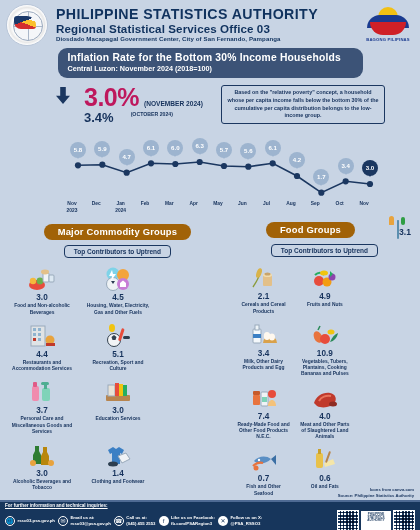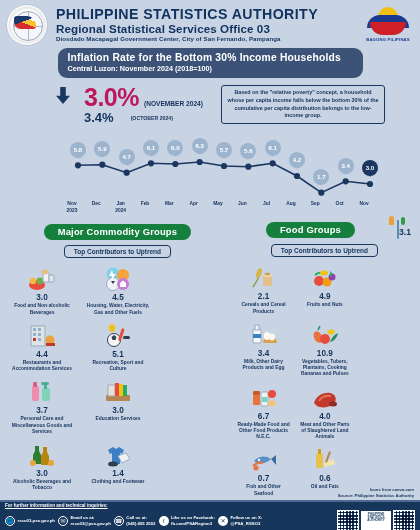--- a/index.html
+++ b/index.html
@@ -95,21 +95,21 @@
   .arrow-wrap { width: 30px; padding-top: 2px; }
   .arrow-down {
     width: 14px; height: 17px; margin: 0 auto;
     background: #1b3760;
     clip-path: polygon(30% 0, 70% 0, 70% 52%, 100% 52%, 50% 100%, 0 52%, 30% 52%);
   }
   .rates { padding-top: 0px; }
   .rate-row1 { display: flex; align-items: baseline; gap: 5px; }
   .rate-big { font-size: 25px; font-weight: bold; color: #be185d; line-height: 1; letter-spacing: -0.5px; }
   .rate-lbl { font-size: 6.6px; font-weight: bold; color: #16325c; }
-  .rate-row2 { display: flex; align-items: center; gap: 5px; margin-top: 1px; }
+  .rate-row2 { display: flex; align-items: flex-start; gap: 5px; margin-top: 1px; }
   .rate-mid { font-size: 13px; font-weight: bold; color: #16325c; line-height: 1; }
   .rate-lbl2 { font-size: 5.2px; font-weight: bold; color: #16325c; padding-left: 12px; }
 
   .note-box {
     margin-left: 12px; width: 164px;
     border: 1px solid #1b3760; border-radius: 3px;
     background: #c8d4e4;
     padding: 3px 4px;
     font-size: 5.4px; line-height: 1.45; color: #16325c;
     text-align: center; font-weight: bold;
@@ -150,21 +150,21 @@
   }
 
   
   .panels { display: flex; padding: 4px 4px 0 4px; gap: 2px; }
   .panel { position: relative; }
   .panel.left { width: 228px; }
   .panel.right { width: 184px; }
 
   .sec-pill {
     margin: 0 auto; padding: 2px 14px 3px 14px;
-    background: #15803d; border-radius: 8px;
+    background: #a16207; border-radius: 8px;
     color: #ffffff; font-size: 9.4px; font-weight: bold;
     display: inline-block; letter-spacing: .2px;
   }
   .pill-center { text-align: center; }
   .fg-head { display: flex; align-items: center; justify-content: center; gap: 4px; }
   .fg-badge {
     width: 24px; text-align: center;
   }
   .fg-icon {
     width: 22px; height: 16px; margin: 0 auto;
@@ -588,21 +588,21 @@
           <div class="ic ico">
             <svg width="28" height="26" viewBox="0 0 28 26">
               <rect x="3" y="10" width="7" height="10" rx="1" fill="#e8733d"></rect>
               <rect x="3" y="6" width="7" height="4" rx="1" fill="#c75a2a"></rect>
               <rect x="11" y="7" width="7" height="14" rx="1" fill="#f0f3f6" stroke="#9ab"></rect>
               <rect x="12" y="12" width="5" height="5" fill="#7fd3b8"></rect>
               <circle cx="22" cy="9" r="4" fill="#e74c3c"></circle>
               <path d="M18 21c0-4 2-6 4-6s4 2 4 6z" fill="#f4c27a"></path>
             </svg>
           </div>
-          <div class="val">6.7</div>
+          <div class="val">7.4</div>
           <div class="nm">Ready-Made Food and Other Food Products N.E.C.</div>
         </div>
         <div class="cell">
           <div class="ic ico">
             <svg width="28" height="26" viewBox="0 0 28 26">
               <path d="M3 18c2-7 9-11 16-10 5 1 7 5 5 9-3 5-12 7-18 4z" fill="#c0392b"></path>
               <path d="M8 16c2-4 7-6 12-5" stroke="#e8735a" stroke-width="2" fill="none"></path>
               <ellipse cx="22" cy="19" rx="4" ry="2.5" fill="#8e2b22"></ellipse>
             </svg>
           </div>

